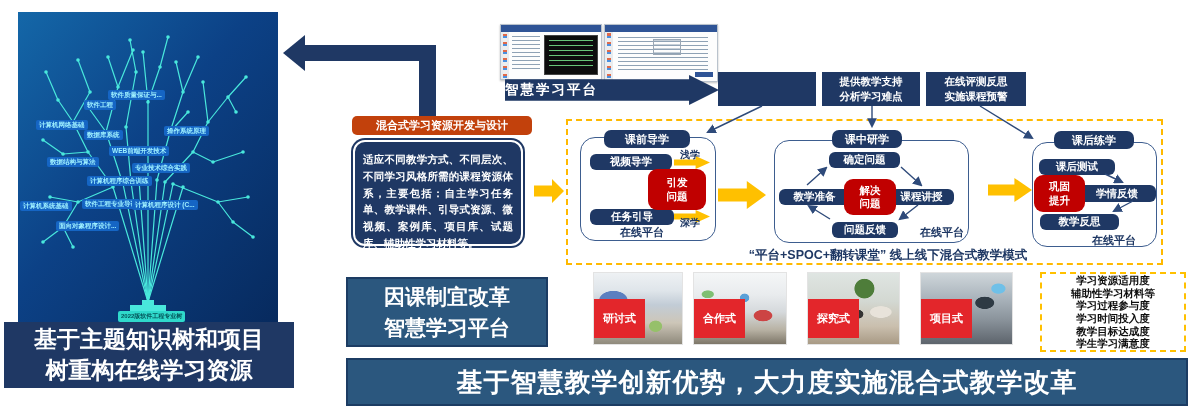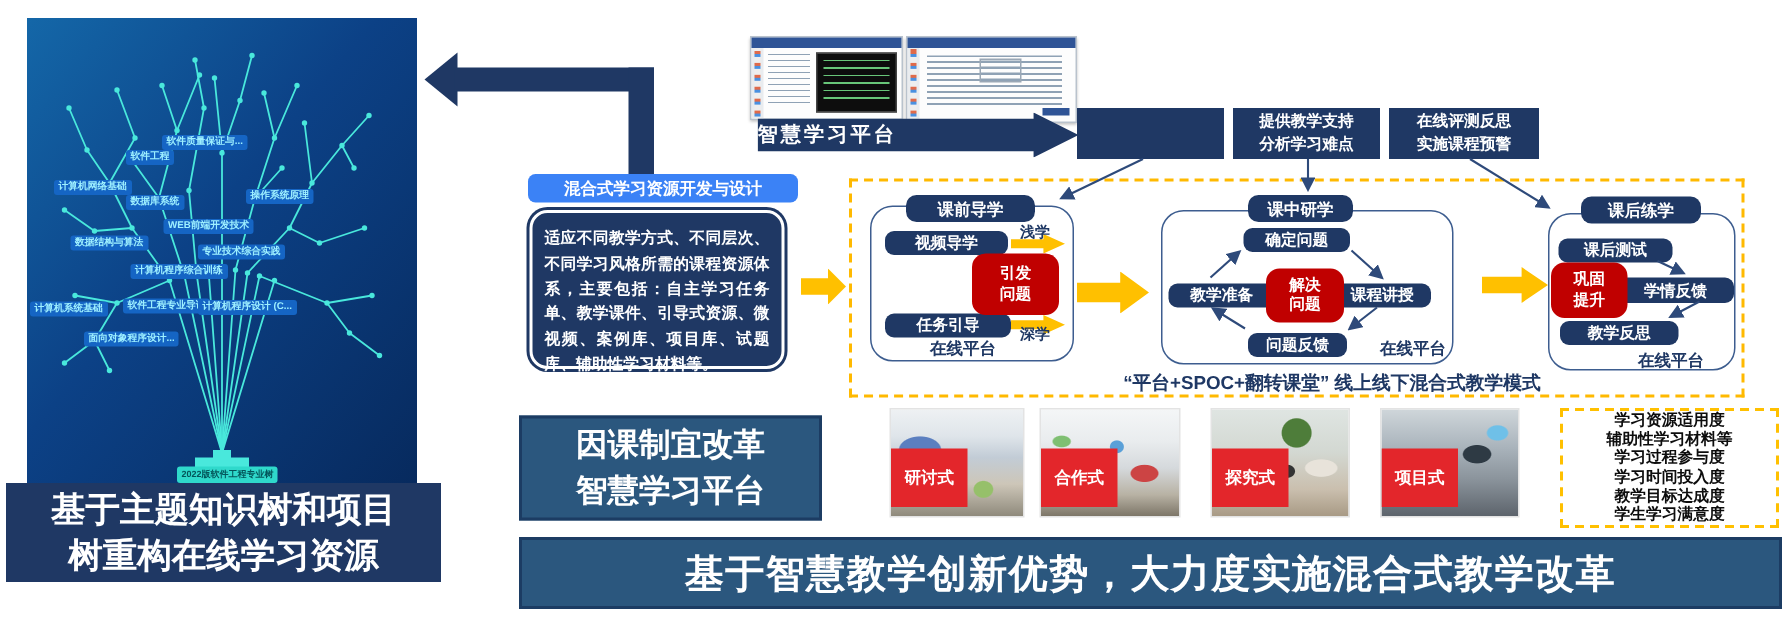--- a/index.html
+++ b/index.html
@@ -36,21 +36,21 @@
   .plat-arrow{position:absolute;left:505px;top:75px;width:214px;height:30px;background:#1F3864;
         clip-path:polygon(0 14%,86% 14%,86% 0,100% 50%,86% 100%,86% 86%,0 86%);
         display:flex;align-items:center;justify-content:flex-start;padding-right:34px;box-sizing:border-box;
         color:#fff;font-weight:700;font-size:13.5px;letter-spacing:2px;}
 
   
   .feat{position:absolute;top:72px;height:34px;background:#1F3864;color:#fff;font-weight:700;font-size:10.5px;
         line-height:1.45;display:flex;flex-direction:column;align-items:center;justify-content:center;text-align:center;}
 
   
-  .res-title{position:absolute;left:352px;top:116px;width:180px;height:19px;background:#3b82f6;border-radius:5px;
+  .res-title{position:absolute;left:352px;top:116px;width:180px;height:19px;background:#c2410c;border-radius:5px;
         color:#fff;font-weight:700;font-size:11px;display:flex;align-items:center;justify-content:center;}
   .res-body{position:absolute;left:353px;top:140px;width:170px;height:106px;background:#1F3864;border:2px solid #fff;
         box-shadow:0 0 0 2px #1F3864;border-radius:12px;color:#fff;font-weight:700;font-size:10.5px;line-height:1.6;
         padding:9px 8px;box-sizing:border-box;text-align:justify;}
 
   
   .yarrow{position:absolute;background:#FFC000;
         clip-path:polygon(0 27%,60% 27%,60% 0,100% 50%,60% 100%,60% 73%,0 73%);}
 
   

